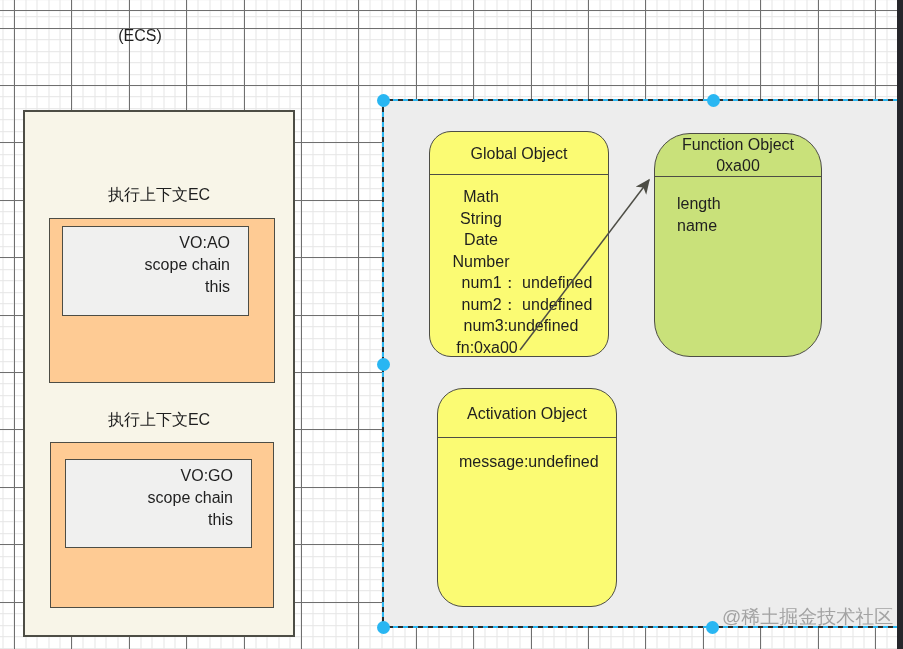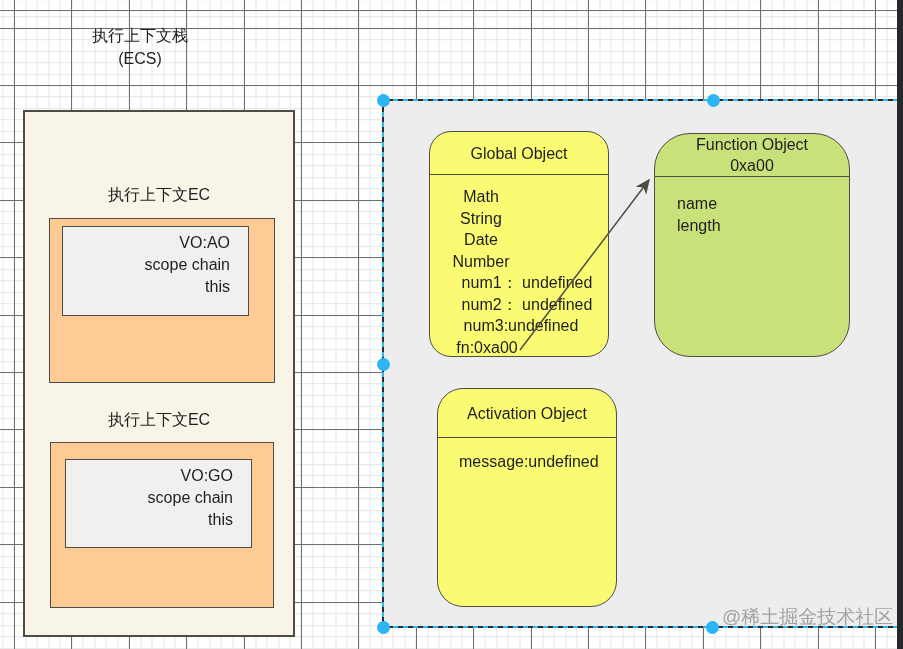--- a/index.html
+++ b/index.html
@@ -55,21 +55,21 @@
                   font-size:16px; line-height:21px; text-align:center; }
 
   .global-obj { left:46px; top:31px; width:180px; height:226px;
                 background:#fbfb73; border-radius:22px; }
   .global-obj .shape-header { height:43px; }
   .global-body { padding-top:11px; font-size:16px; line-height:21.5px; text-align:center;padding-left:16px; }
   .global-body div:nth-child(-n+4) { transform:translateX(-46px); }
   .global-body div:nth-child(7)    { transform:translateX(-6px); }
   .global-body div:nth-child(8)    { transform:translateX(-40px); }
 
-  .function-obj { left:271px; top:33px; width:196px; height:224px;
+  .function-obj { left:271px; top:33px; width:168px; height:224px;
                   background:#c9e17a; border-radius:36px; }
   .function-obj .shape-header { height:43px; }
   .function-body { padding:16px 0 0 22px; font-size:16px; line-height:22px; text-align:left; }
 
   .activation-obj { left:54px; top:288px; width:180px; height:219px;
                     background:#fbfb73; border-radius:26px; }
   .activation-obj .shape-header { height:49px; }
   .activation-body { padding:13px 0 0 21px; font-size:16px; line-height:22px; text-align:left; }
 
   .arrow-layer { position:absolute; left:0; top:0; width:514px; height:527px;
@@ -78,21 +78,20 @@
   
   .watermark { left:722px; top:604px; font-size:19px; color:#a3a3a3; white-space:nowrap; }
   .dark-strip { left:897px; top:0; width:6px; height:649px; background:#26262b; }
 </style>
 </head>
 <body>
 
 <div class="canvas">
 
   <div class="abs ecs-label">
-    <div>执行上下文栈</div>
     <div>(ECS)</div>
   </div>
 
   <div class="abs stack-box">
     <div class="ec-title t1">执行上下文EC</div>
     <div class="orange-box o1">
       <div class="vo-box v1">
         <div>
           <div>VO:AO</div>
           <div>scope chain</div>
@@ -128,22 +127,22 @@
         <div>fn:0xa00</div>
       </div>
     </div>
 
     <div class="shape function-obj">
       <div class="shape-header">
         <div>Function Object</div>
         <div>0xa00</div>
       </div>
       <div class="function-body">
+        <div>length</div>
         <div>name</div>
-        <div>length</div>
       </div>
     </div>
 
     <div class="shape activation-obj">
       <div class="shape-header">Activation Object</div>
       <div class="activation-body">
         <div>message:undefined</div>
       </div>
     </div>
 

